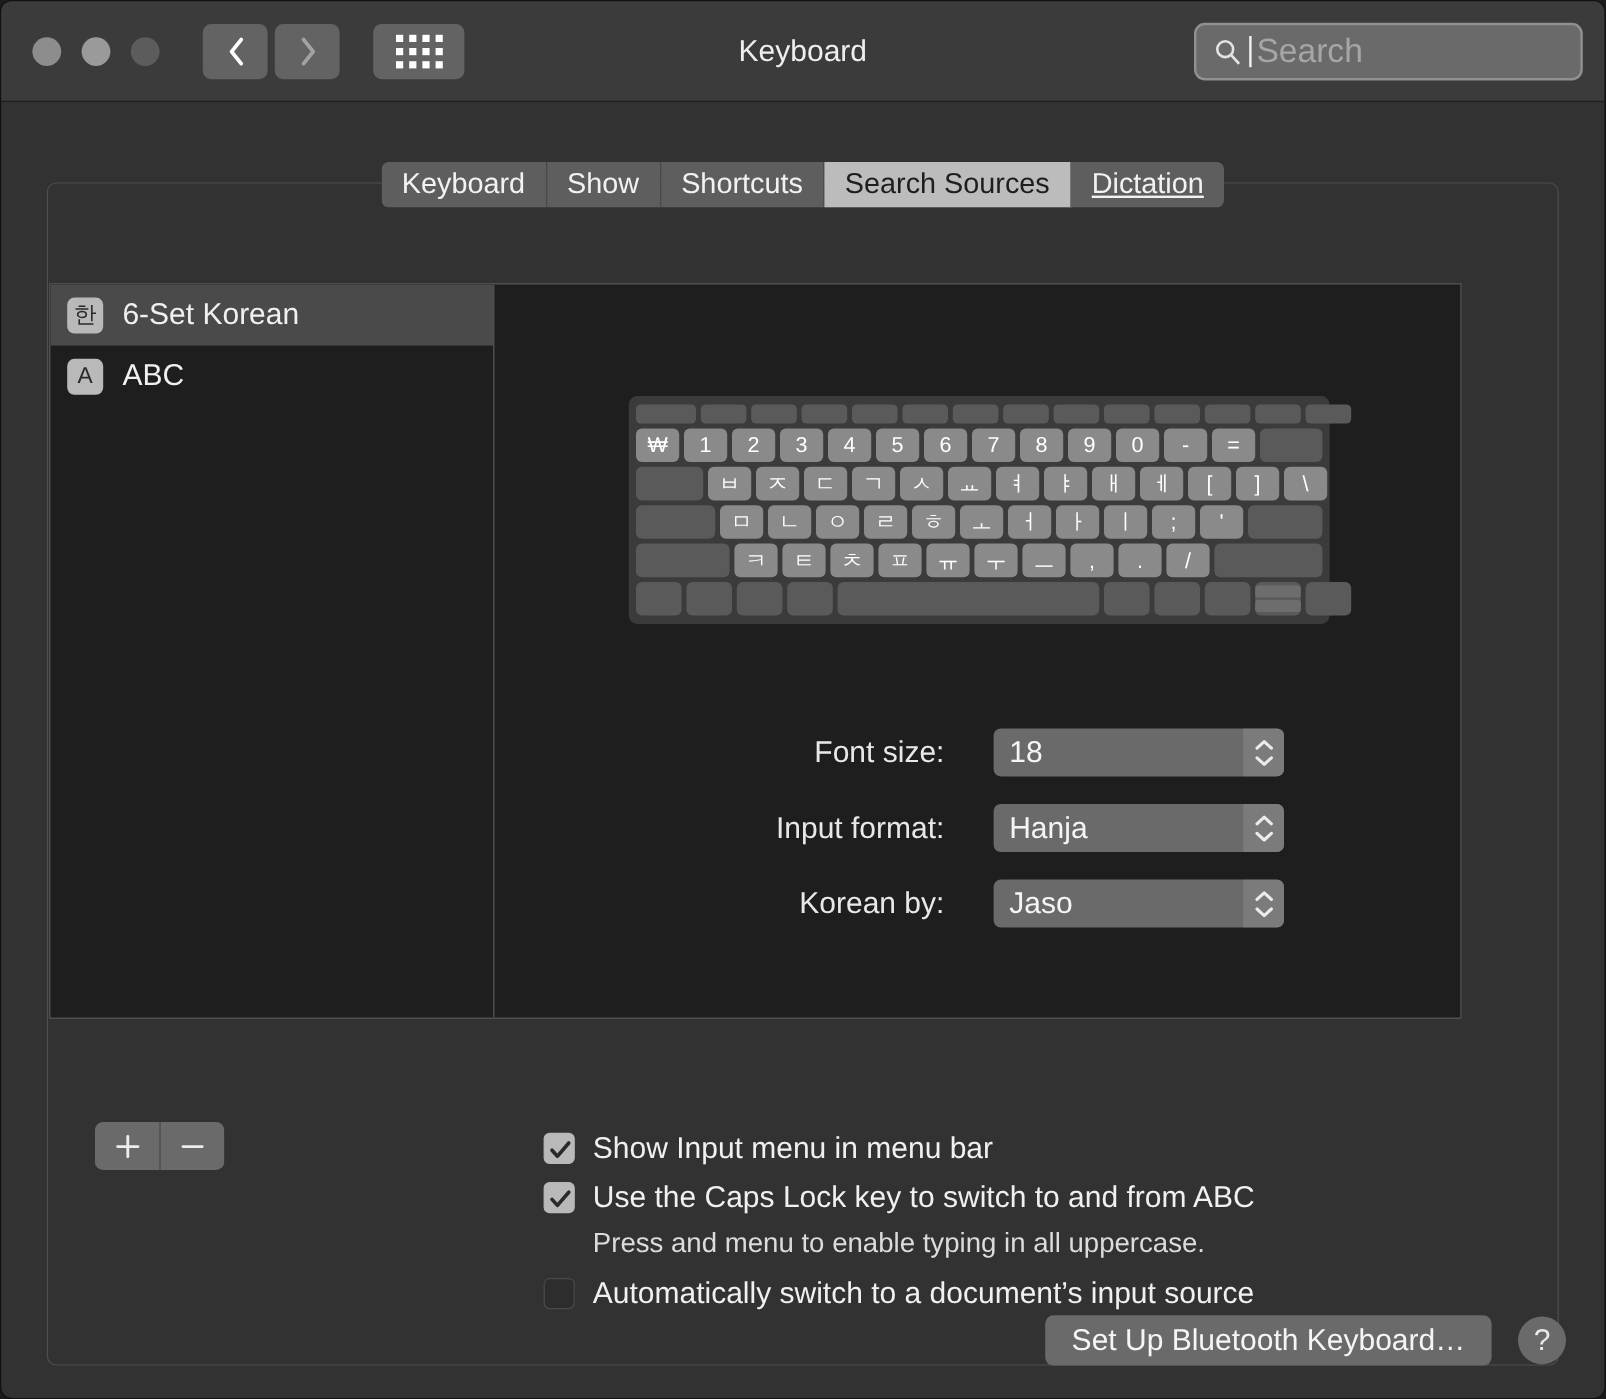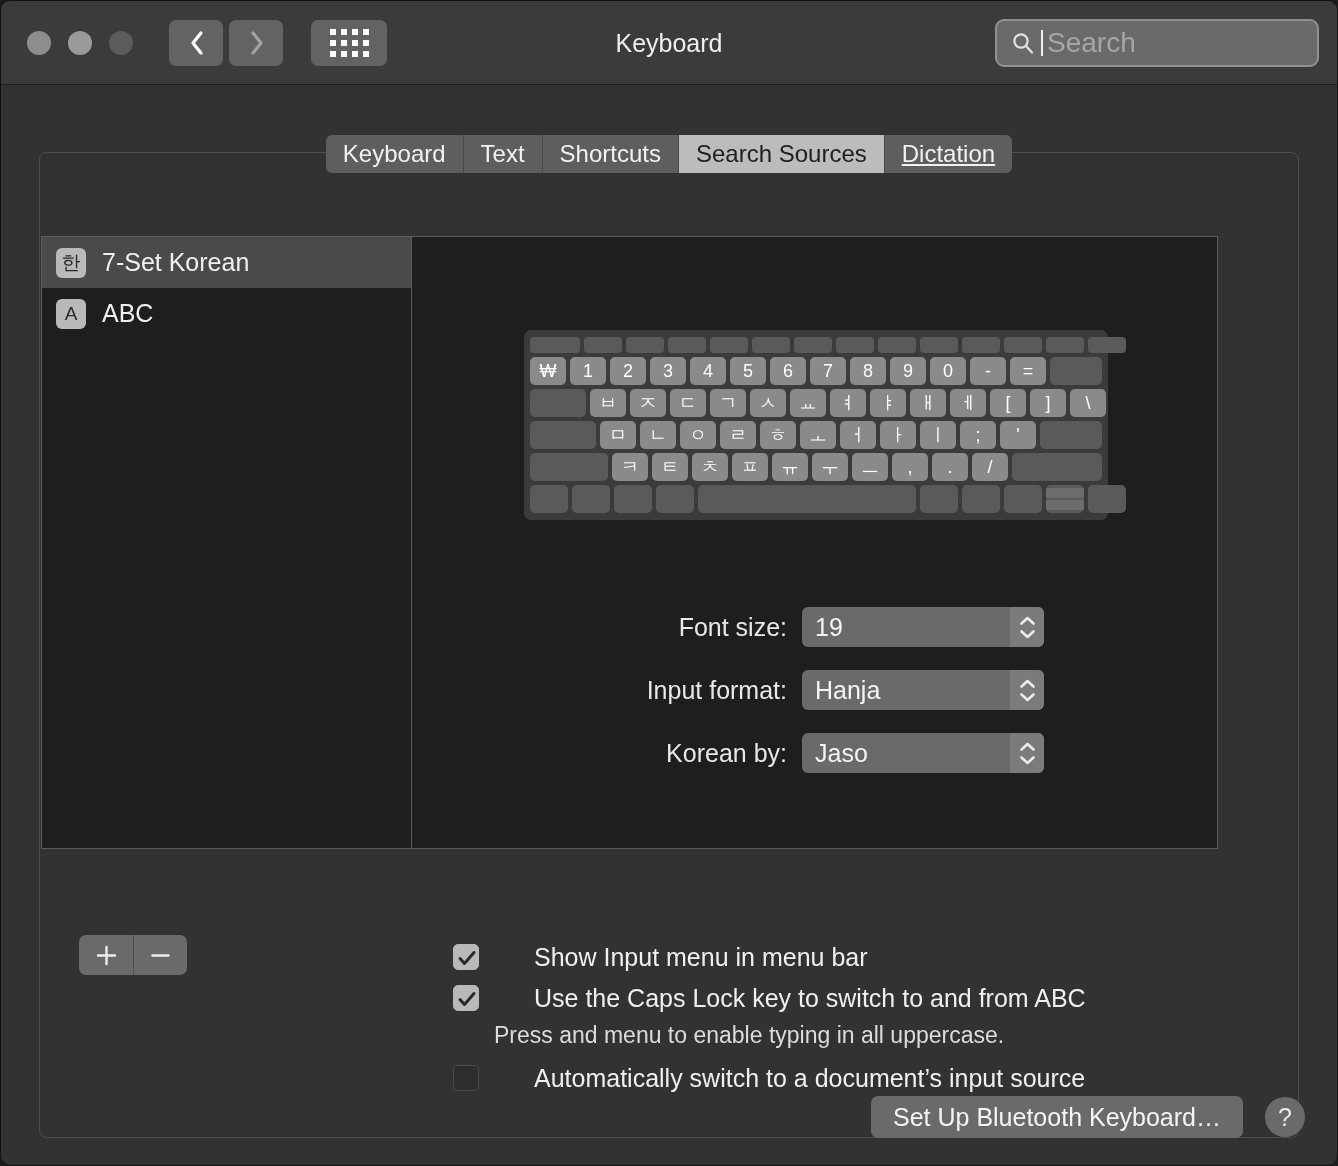--- a/index.html
+++ b/index.html
@@ -139,21 +139,21 @@
     display: flex; align-items: center; justify-content: center;
     flex: none;
   }
   .key.blank { background: #5a5a5a; }
   .krow.fn .key { height: 16px; background: #5a5a5a; border-radius: 4px; }
   .key.arrowsplit { flex-direction: column; gap: 2px; padding: 2px 0; }
   .key.arrowsplit span { display: block; height: 10px; width: 100%; background: #6d6d6d; border-radius: 2px; }
 
   
   #form { position: absolute; left: 0; right: 0; top: 370px; }
-  .frow { display: flex; align-items: center; margin-bottom: 23px; }
+  .frow { display: flex; align-items: center; margin-bottom: 23px; gap: 26px; }
   .flabel {
     width: 390px; text-align: right; padding-right: 15px;
     font-size: 25px; color: #e8e8e8;
   }
   .fcontrol {
     width: 242px; height: 40px;
     background: #6a6a6a; border-radius: 6px;
     display: flex; align-items: center;
     overflow: hidden;
   }
@@ -182,21 +182,21 @@
   
   #checks { position: absolute; left: 452px; top: 855px; }
   .crow { display: flex; align-items: flex-start; gap: 15px; margin-bottom: 7px; }
   .cbox {
     width: 26px; height: 26px; border-radius: 5px; flex: none; margin-top: 4px;
     background: #2d2d2d; border: 1px solid #4a4a4a;
   }
   .cbox.on { background: #b9b9b9; border-color: #b9b9b9; }
   .cbox svg { width: 26px; height: 26px; display: block; }
   .cbox svg path { fill: none; stroke: #2a2a2a; stroke-width: 3; stroke-linecap: round; stroke-linejoin: round; }
-  .clabel { font-size: 25px; color: #f0f0f0; line-height: 34px; margin-left: 40px; }
+  .clabel { font-size: 25px; color: #f0f0f0; line-height: 34px; }
   .chint { font-size: 23px; color: #dcdcdc; margin: 2px 0 12px 41px; }
 
   
   #footer {
     position: absolute; right: 32px; bottom: 27px;
     display: flex; align-items: center; gap: 22px;
   }
   #btbtn {
     height: 42px; padding: 0 22px;
     background: #6a6a6a; border-radius: 7px;
@@ -262,34 +262,34 @@
       <div id="caret"></div>
       <div id="searchph">Search</div>
     </div>
   </div>
 
   <div id="body">
 
     <div id="tabrow">
       <div id="tabs">
         <div class="tab">Keyboard</div>
-        <div class="tab">Text</div>
+        <div class="tab">Show</div>
         <div class="tab">Shortcuts</div>
         <div class="tab sel">Search Sources</div>
         <div class="tab">Dictation</div>
       </div>
     </div>
 
     <div id="panel"></div>
 
     <div id="splitbox">
       <div id="list">
         <div class="li sel">
           <span class="srcicon">한</span>
-          <span>7-Set Korean</span>
+          <span>6-Set Korean</span>
         </div>
         <div class="li">
           <span class="srcicon">A</span>
           <span>ABC</span>
         </div>
       </div>
 
       <div id="detail">
 
         <div id="kbd">
@@ -384,21 +384,21 @@
                 <span></span>
               </div>
               <div class="key blank" style="width: 38px;"></div>
             </div>
           </div>
 
         <div id="form">
           <div class="frow">
             <div class="flabel">Font size:</div>
             <div class="fcontrol">
-              <div class="val">19</div>
+              <div class="val">18</div>
               <div class="stepper">
                 <svg viewBox="0 0 17 10">
                     <path d="M2.5 7.5 L8.5 2 L14.5 7.5"></path>
                   </svg>
                 <svg viewBox="0 0 17 10">
                     <path d="M2.5 2.5 L8.5 8 L14.5 2.5"></path>
                   </svg>
               </div>
             </div>
           </div>

